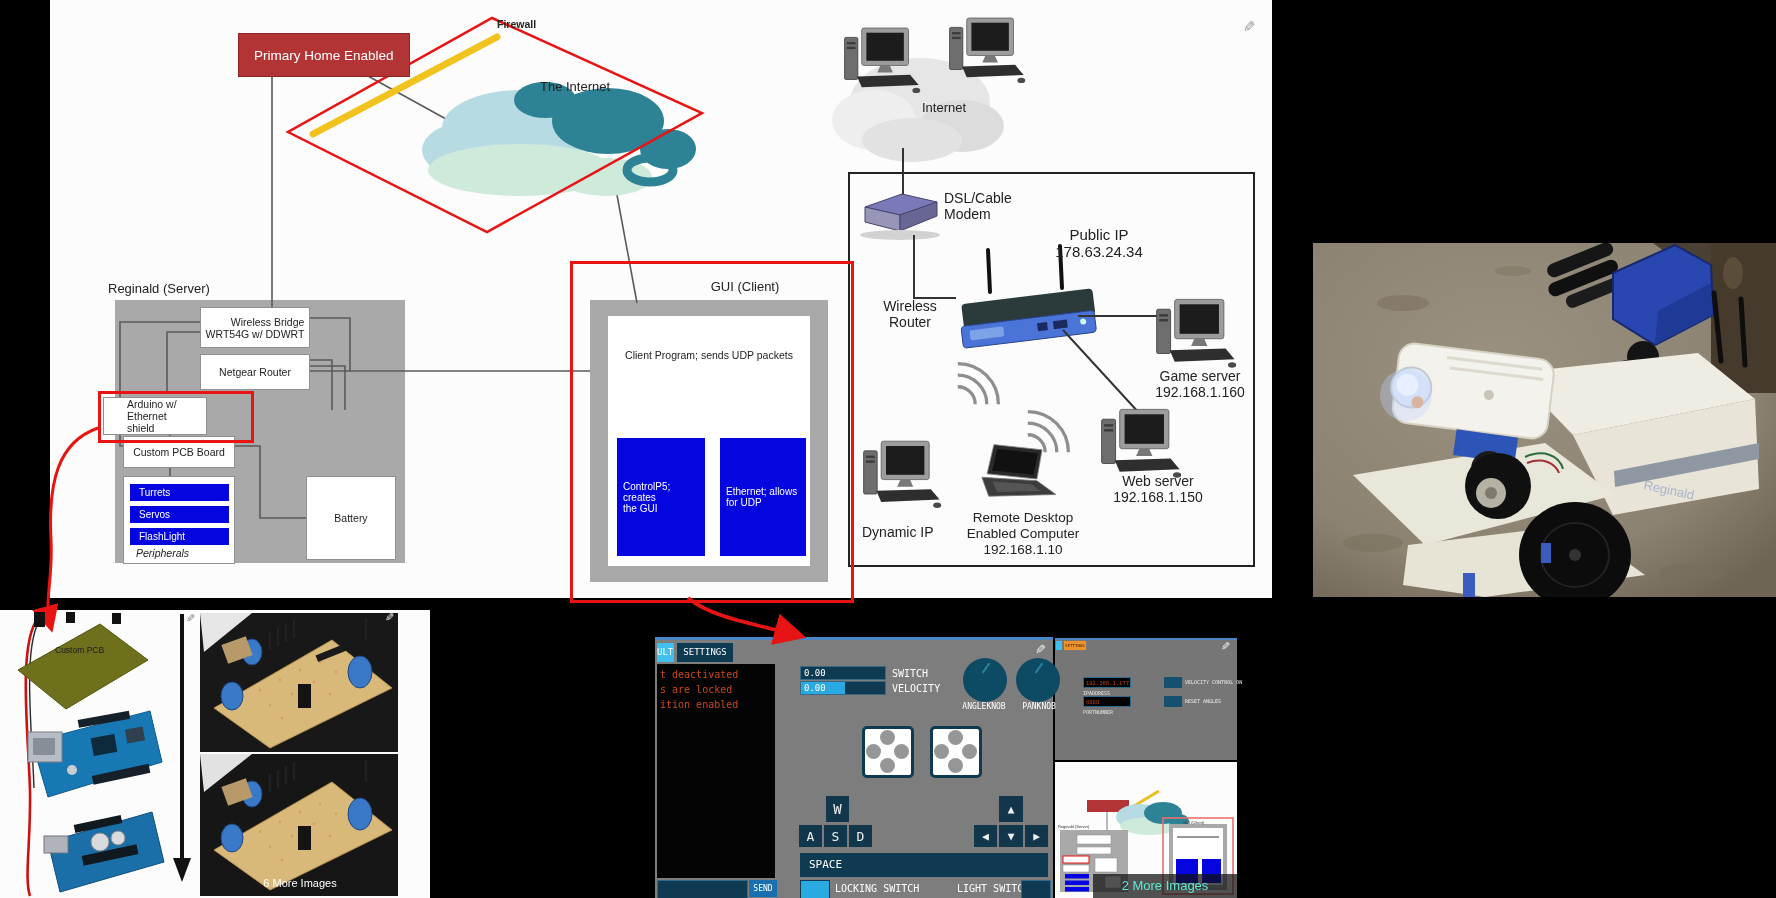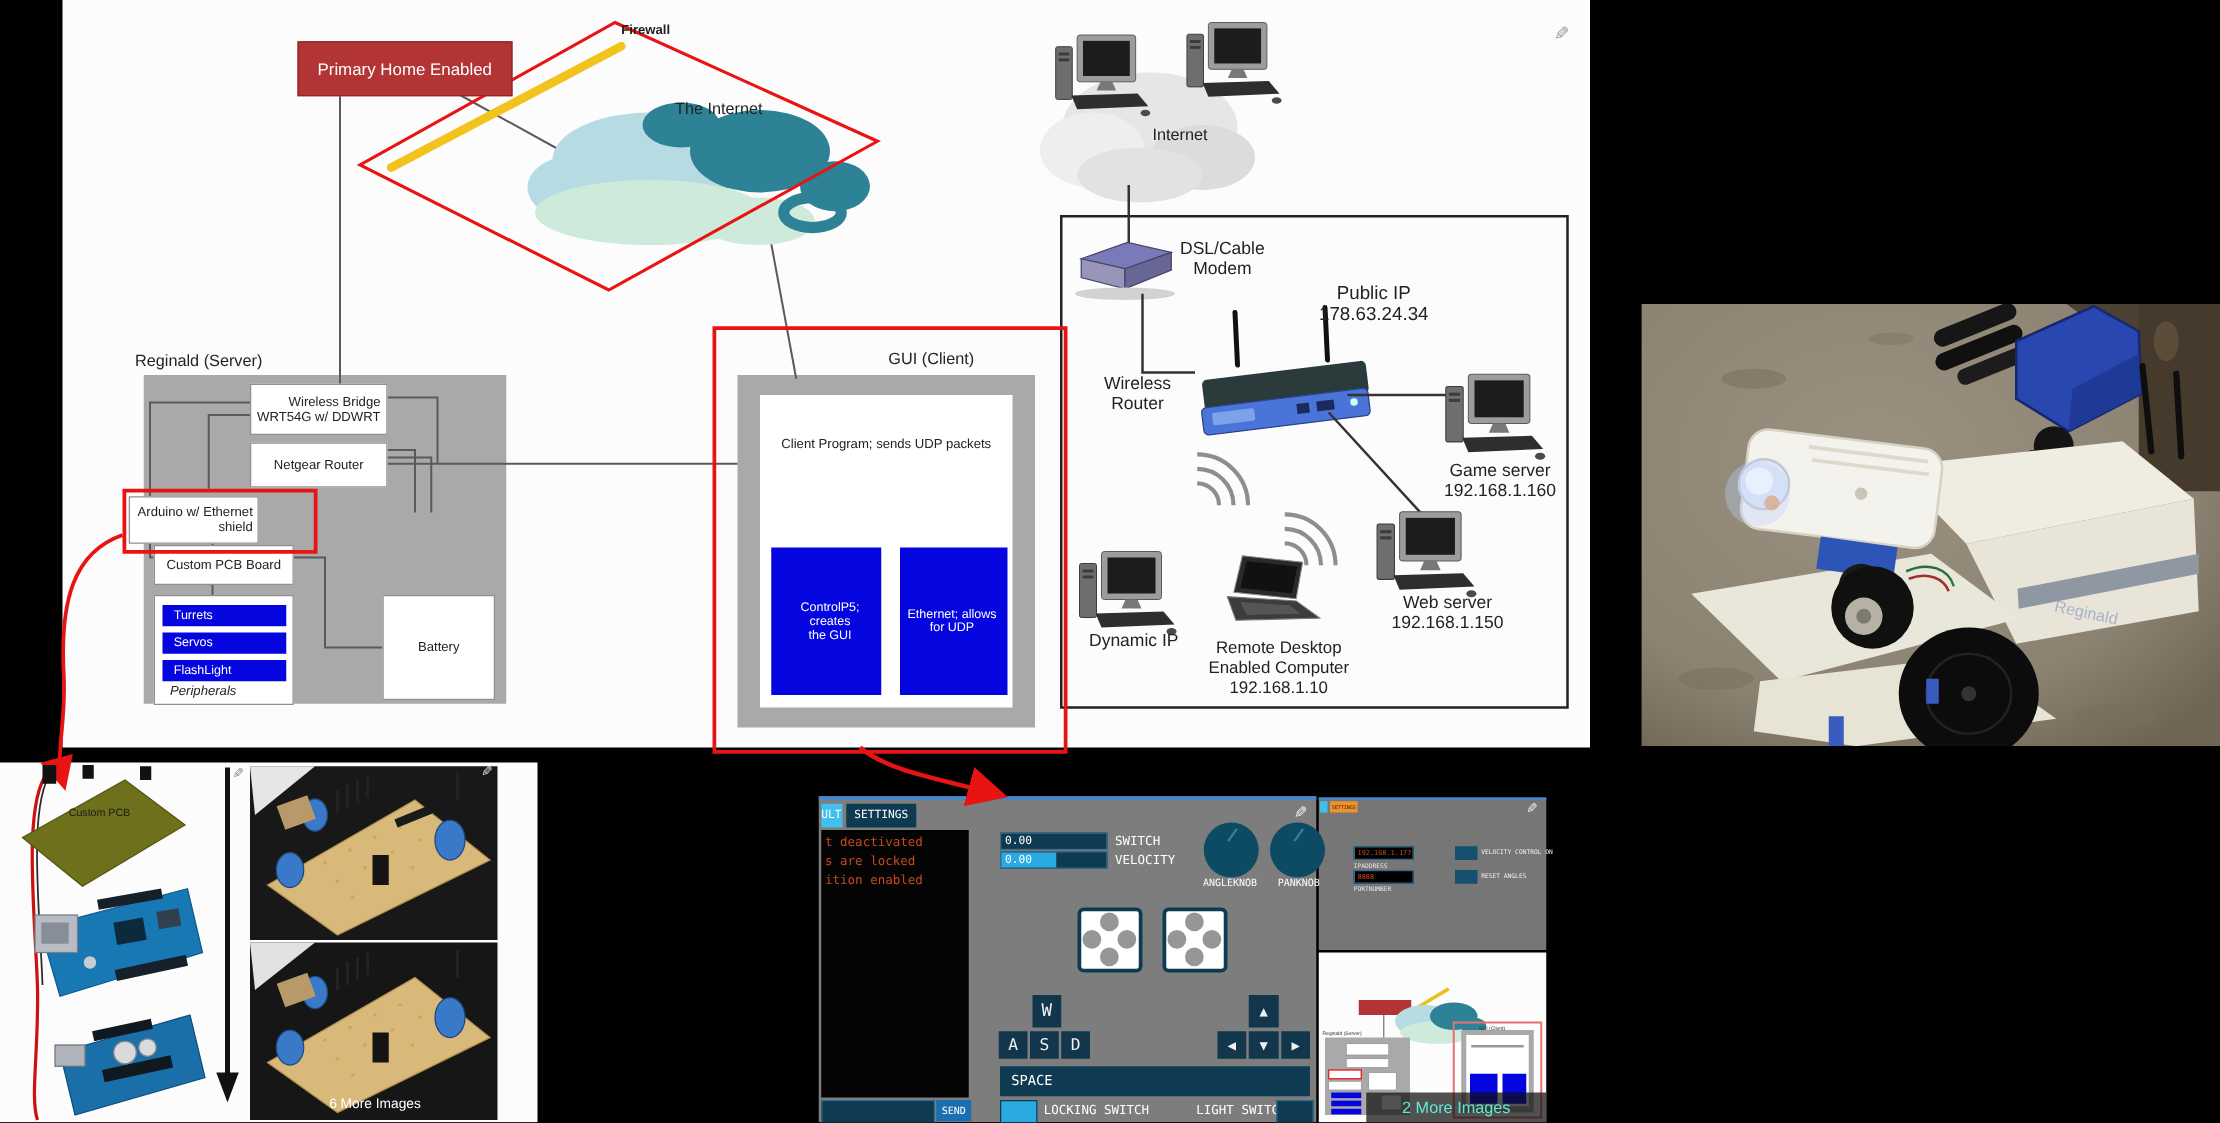--- a/index.html
+++ b/index.html
@@ -1,19 +1,19 @@
 <!DOCTYPE html>
 <html><head>
 <meta charset="utf-8">
 <style>
   html,body{margin:0;padding:0;background:#000;}
   #canvas{position:relative;width:1776px;height:898px;background:#000;overflow:hidden;
           font-family:"Liberation Sans",sans-serif;}
   .abs{position:absolute;}
-  .pre{white-space:pre-line;text-align:center;}
+  .pre{white-space:pre-line;}
   .panel{position:absolute;background:#fcfcfc;}
   .wbox{position:absolute;background:#fff;border:1px solid #909090;color:#222;
         display:flex;align-items:center;justify-content:center;text-align:right;z-index:4;}
   .bluebar{position:absolute;background:#0505e0;color:#fff;font-size:10px;
            display:flex;align-items:center;padding-left:9px;z-index:4;}
   .lbl{position:absolute;color:#222;z-index:4;}
   .mono{font-family:"DejaVu Sans Mono",monospace;}
   .pencil{position:absolute;z-index:5;transform:scaleX(-1);}
   .knob{position:absolute;border-radius:50%;background:#0d4a63;z-index:4;}
   .needle{position:absolute;left:50%;top:4px;width:2px;height:12px;background:#2e7f9e;transform:rotate(35deg);}
@@ -211,21 +211,21 @@
               color:#fff;font-size:13.5px;line-height:44px;padding-left:15px;box-sizing:border-box;z-index:4;">Primary Home Enabled</div>
   <div class="lbl" style="left:497px;top:18px;font-size:10.5px;font-weight:bold;">Firewall</div>
   <div class="lbl" style="left:540px;top:79px;font-size:13px;">The Internet</div>
 
   <div class="lbl" style="left:108px;top:281px;font-size:13px;">Reginald (Server)</div>
   <div class="wbox pre" style="left:200px;top:307px;width:108px;height:39px;font-size:10.5px;">Wireless Bridge
 WRT54G w/ DDWRT</div>
   <div class="wbox" style="left:200px;top:354px;width:108px;height:34px;font-size:10.5px;">Netgear Router</div>
   <div class="abs" style="left:98px;top:391px;width:150px;height:46px;border:3px solid #e81313;z-index:5;"></div>
   <div class="wbox pre" style="left:103px;top:397px;width:104px;height:38px;font-size:10.5px;justify-content:flex-start;
-              text-align:right;padding-left:6px;box-sizing:border-box;">Arduino  w/ Ethernet
+              text-align:left;padding-left:23px;box-sizing:border-box;">Arduino  w/ Ethernet
 shield</div>
   <div class="wbox" style="left:123px;top:436px;width:110px;height:30px;font-size:10.5px;">Custom PCB Board</div>
   <div class="wbox" style="left:306px;top:476px;width:88px;height:82px;font-size:10.5px;">Battery</div>
   <div class="abs" style="left:123px;top:476px;width:110px;height:86px;background:#fff;border:1px solid #909090;z-index:4;"></div>
   <div class="bluebar" style="left:130px;top:484px;width:90px;height:17px;">Turrets</div>
   <div class="bluebar" style="left:130px;top:506px;width:90px;height:17px;">Servos</div>
   <div class="bluebar" style="left:130px;top:528px;width:90px;height:17px;">FlashLight</div>
   <div class="lbl" style="left:136px;top:547px;font-size:10.5px;font-style:italic;">Peripherals</div>
 
   <div class="abs" style="left:570px;top:261px;width:278px;height:336px;border:3px solid #e81313;z-index:5;"></div>
@@ -242,21 +242,21 @@
   <div class="lbl pre" style="left:944px;top:190px;font-size:14px;">DSL/Cable
 Modem</div>
   <div class="lbl pre" style="left:1030px;top:226px;width:138px;text-align:center;font-size:15px;">Public IP
 178.63.24.34</div>
   <div class="lbl pre" style="left:874px;top:298px;width:72px;text-align:center;font-size:14px;">Wireless
 Router</div>
   <div class="lbl pre" style="left:1148px;top:368px;width:104px;text-align:center;font-size:14px;">Game server
 192.168.1.160</div>
   <div class="lbl pre" style="left:1106px;top:473px;width:104px;text-align:center;font-size:14px;">Web server
 192.168.1.150</div>
-  <div class="lbl" style="left:862px;top:504px;width:90px;text-align:center;font-size:14px;">Dynamic IP</div>
+  <div class="lbl" style="left:862px;top:524px;width:90px;text-align:left;font-size:14px;">Dynamic IP</div>
   <div class="lbl pre" style="left:952px;top:510px;width:142px;text-align:center;font-size:13.5px;line-height:16px;">Remote Desktop
 Enabled Computer
 192.168.1.10</div>
   <span class="pencil" style="left:1243px;top:18px;font-size:15px;color:#9a9a9a;">✎</span>
 
   <div class="abs" style="left:0;top:610px;width:430px;height:288px;z-index:3;">
     <svg width="430" height="288">
       <path d="M38,8 C18,34 28,120 30,180 C31,232 24,268 30,286" stroke="#cc1111" stroke-width="2.6" fill="none"></path>
       <path d="M41,8 C22,34 32,120 34,178" stroke="#2a2a2a" stroke-width="1.4" fill="none"></path>
       <rect x="34" y="2" width="11" height="15" fill="#111"></rect>

